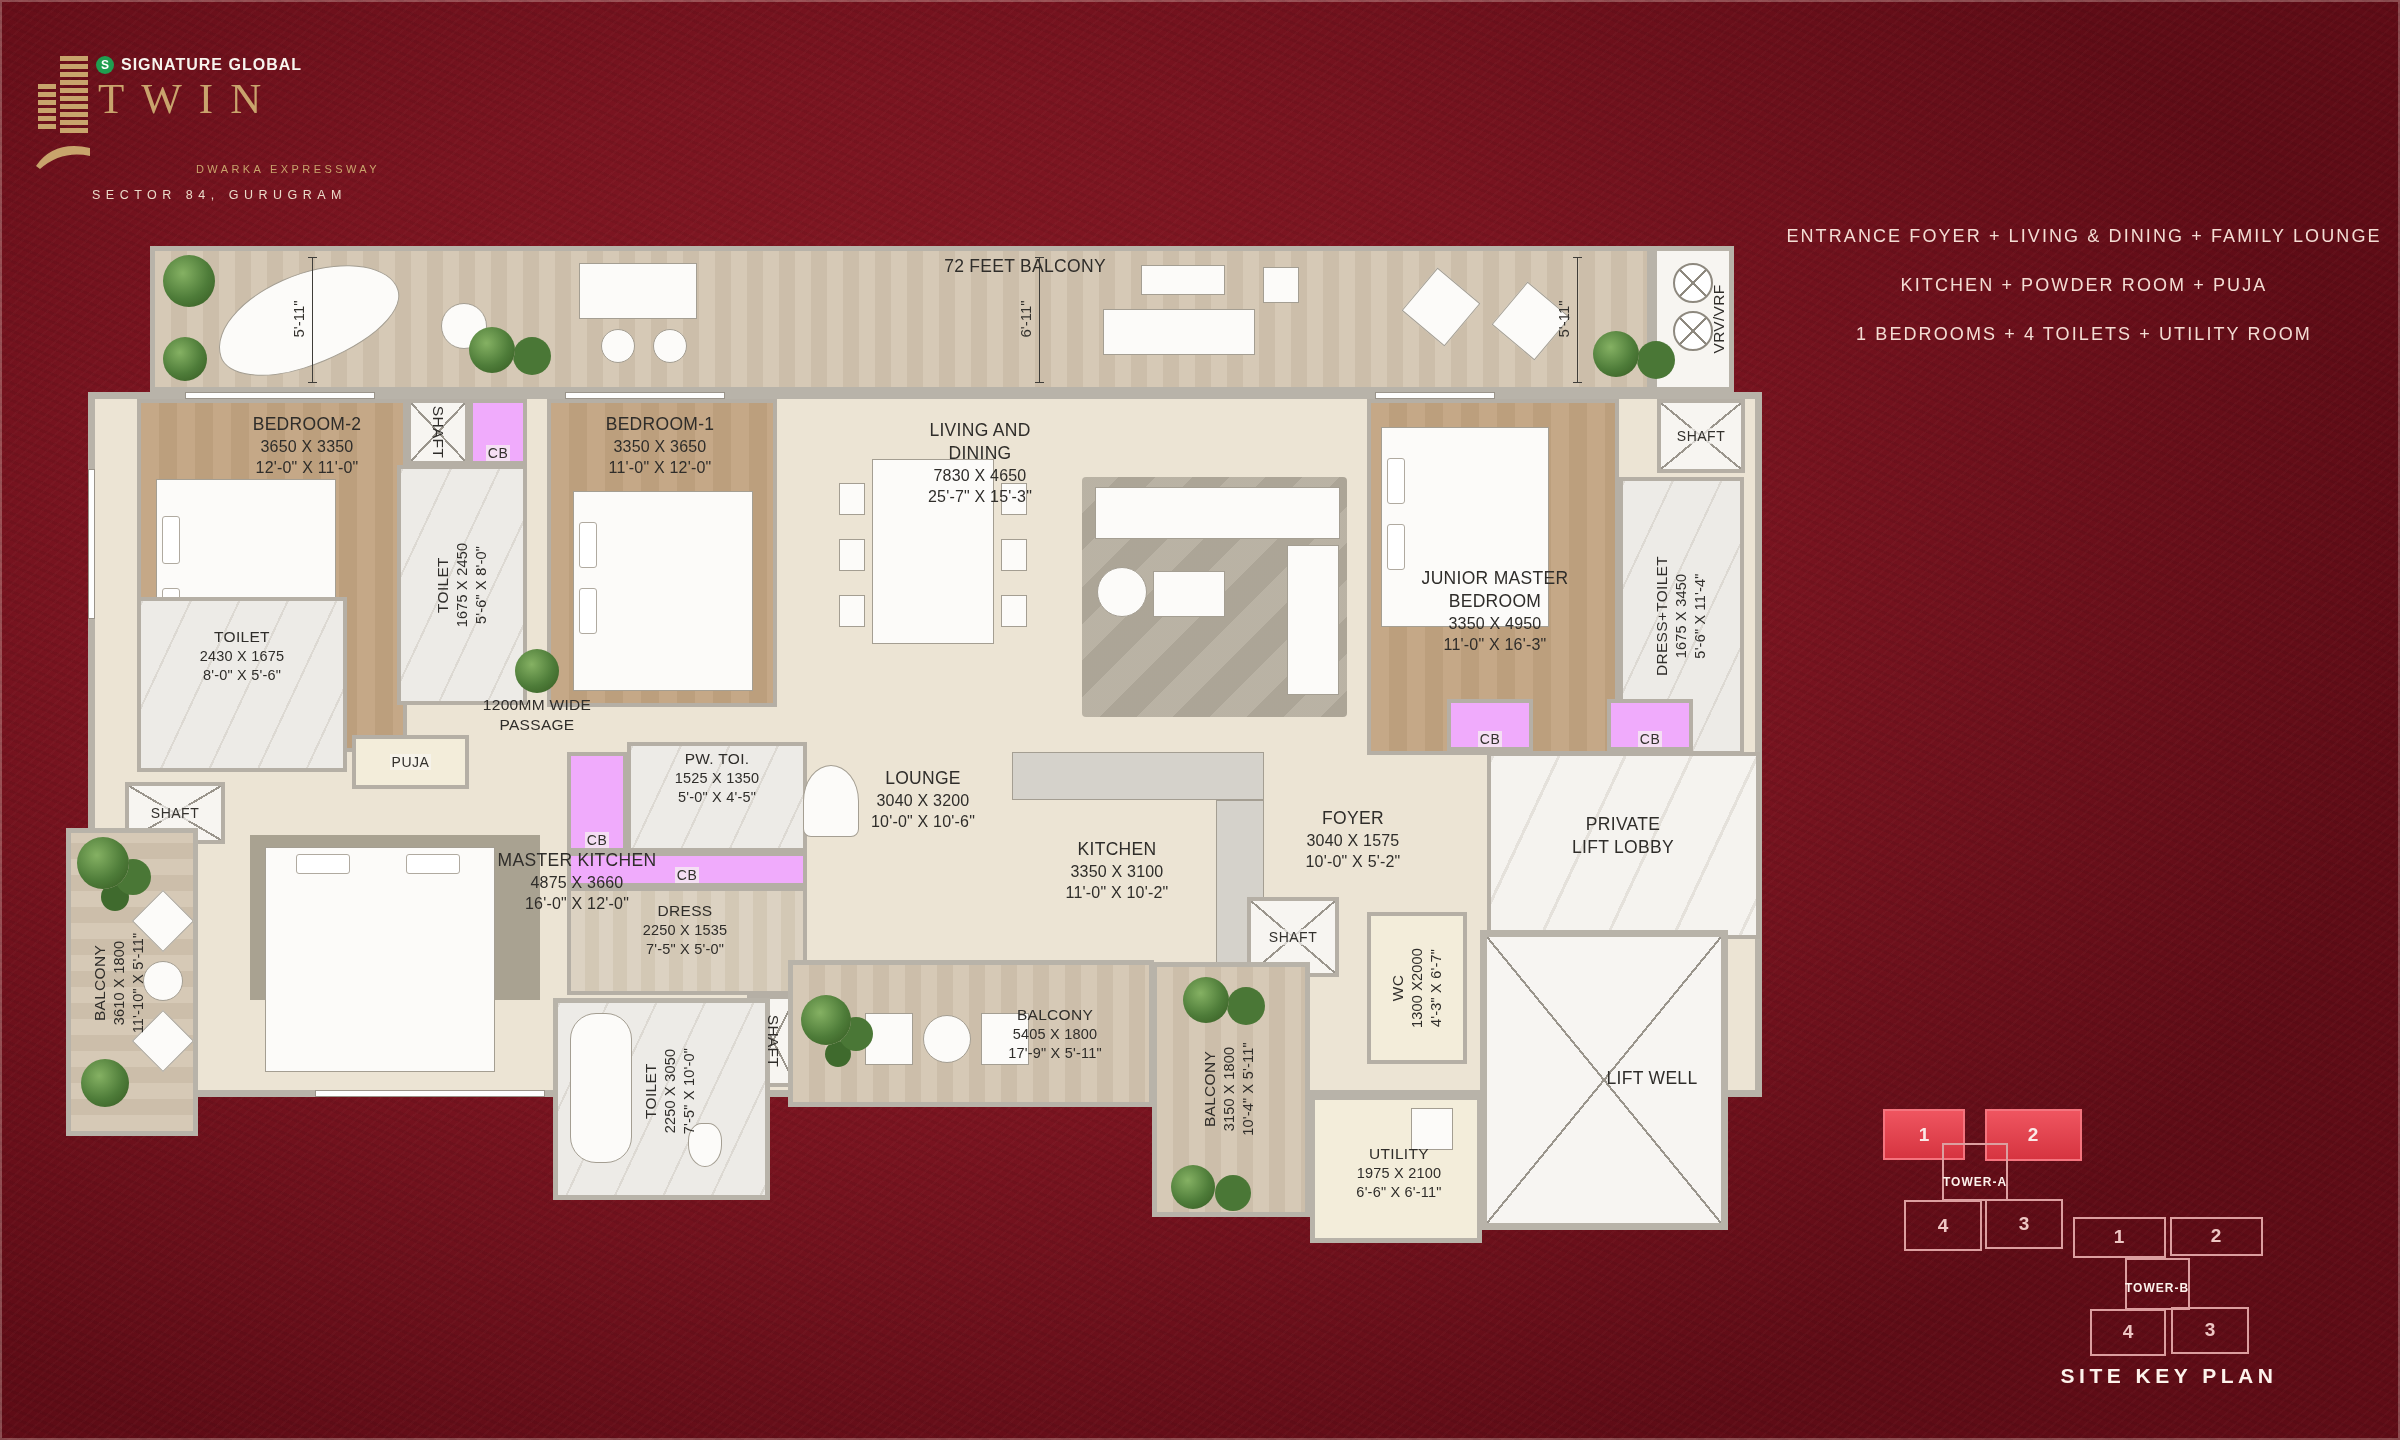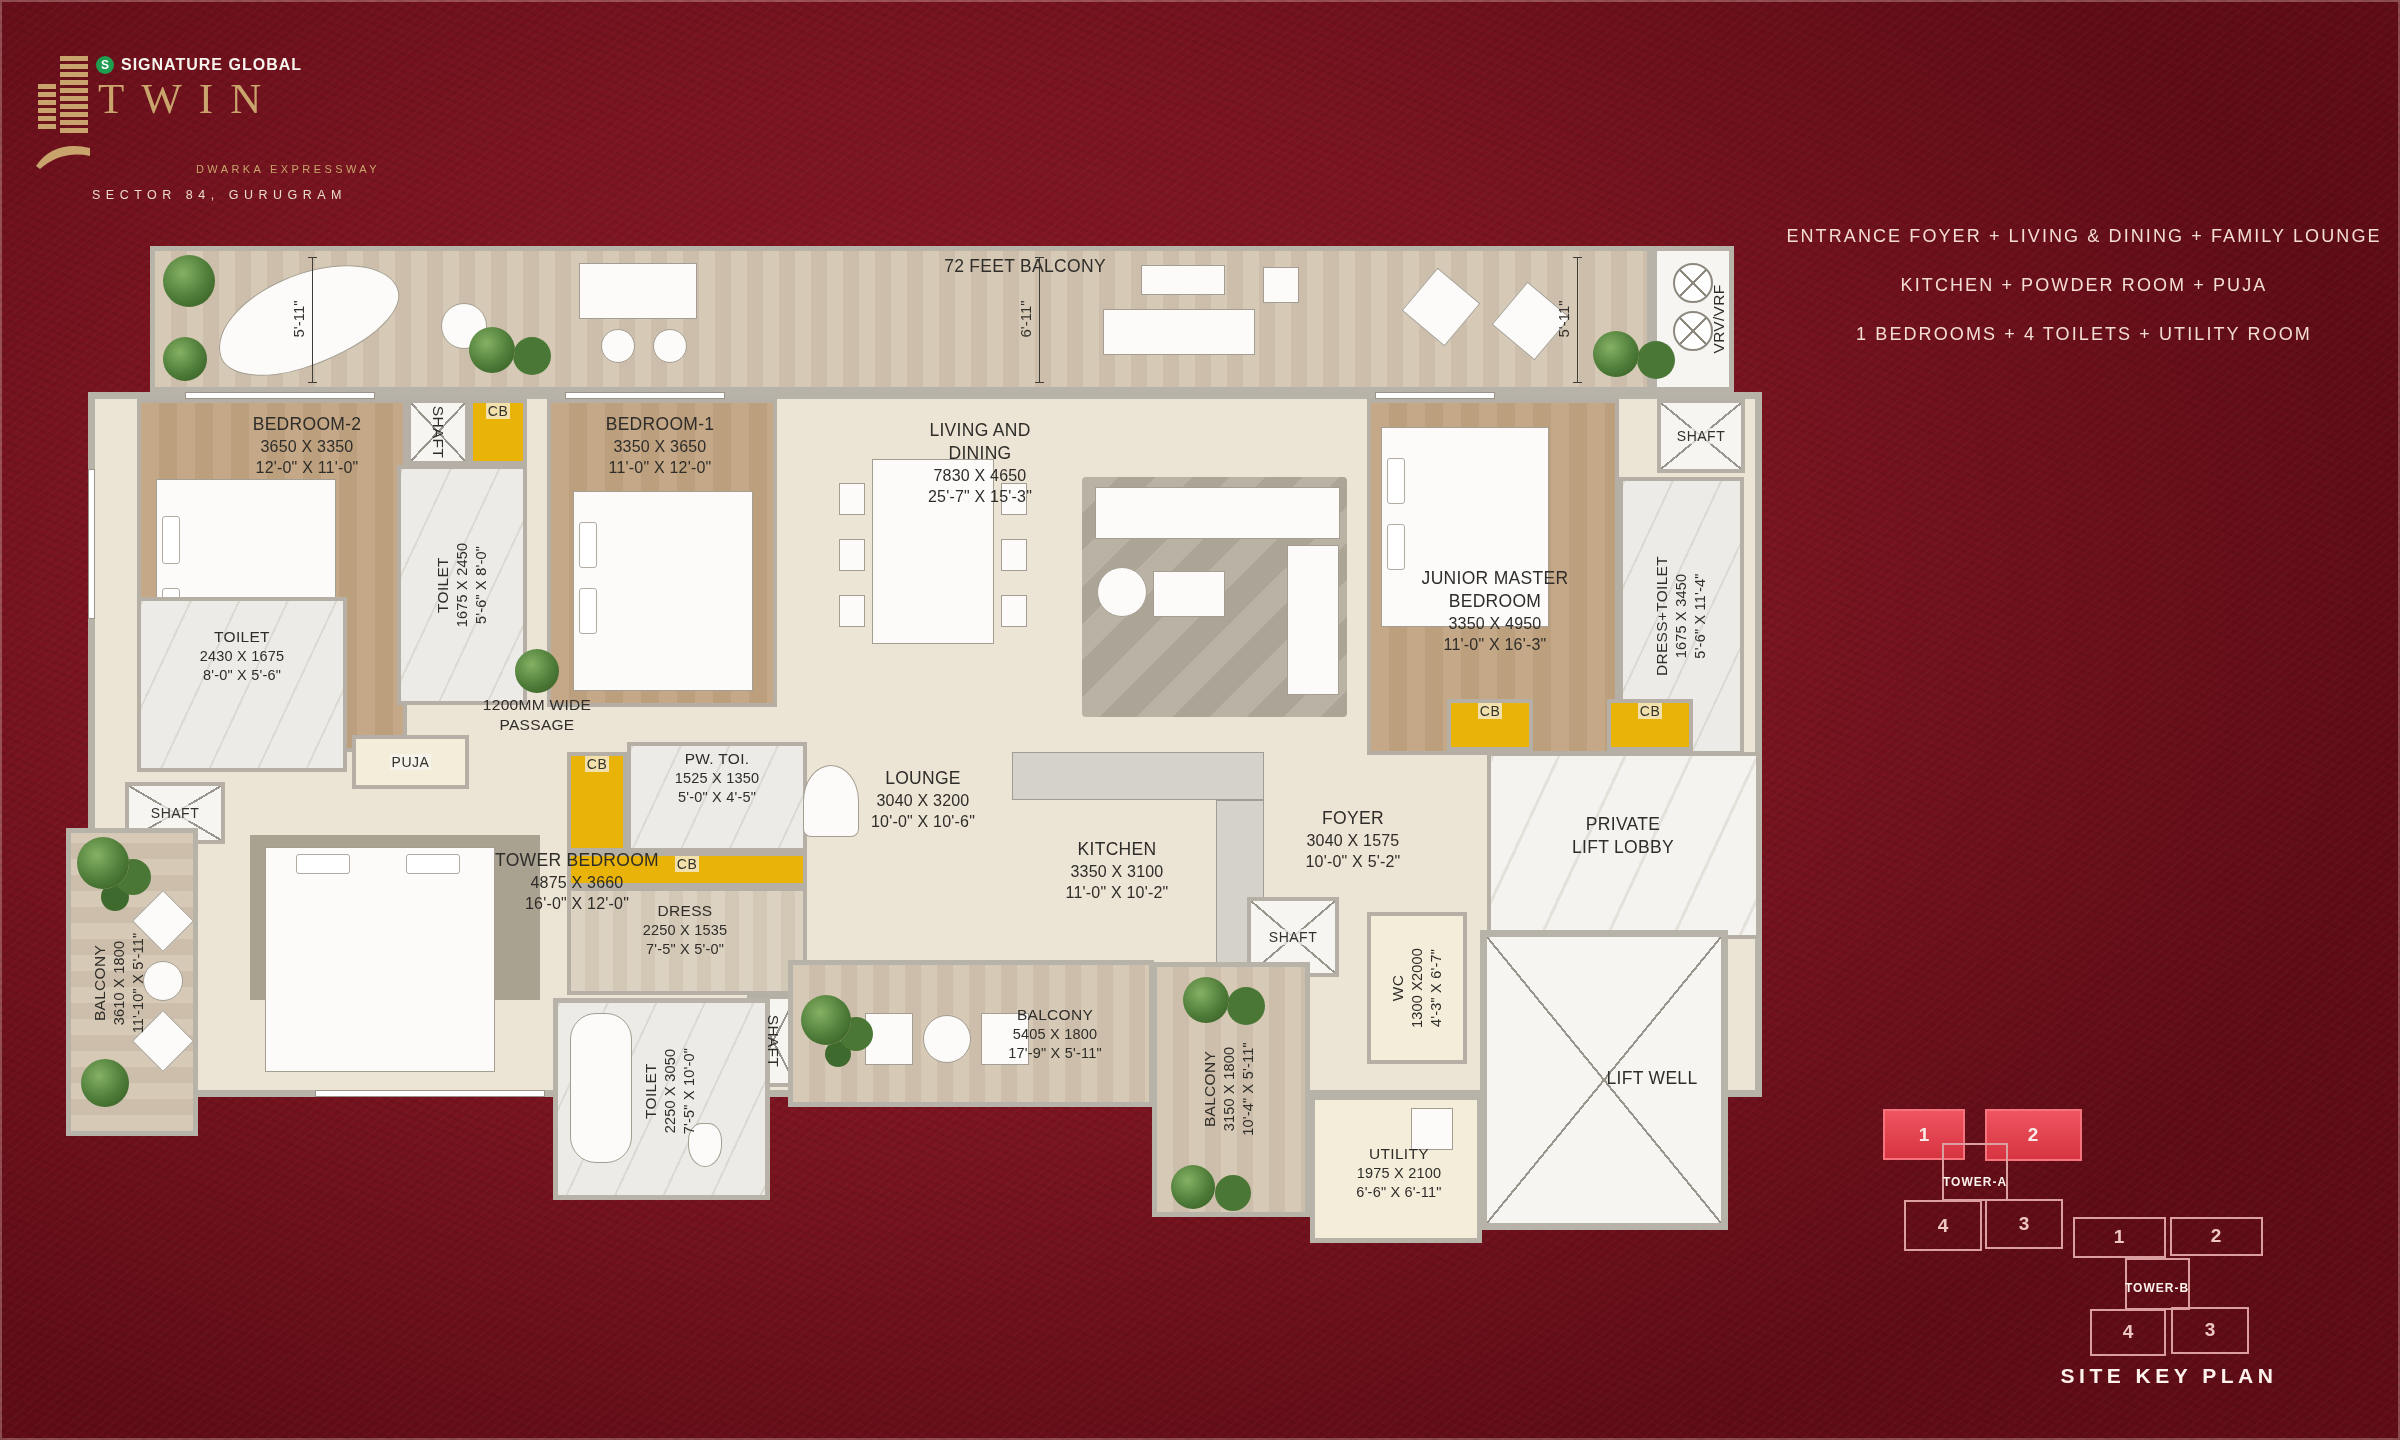--- a/index.html
+++ b/index.html
@@ -36,21 +36,21 @@
   .wood2{background:repeating-linear-gradient(90deg,#c5a887 0 18px,#bc9f7d 18px 36px);}
   .wood3{background:repeating-linear-gradient(90deg,#dcd2c2 0 14px,#d3c8b5 14px 28px);}
   .marble{background:repeating-linear-gradient(115deg, rgba(178,170,158,.28) 0 2px, transparent 2px 44px),#edebe7;}
   .marblew{background:repeating-linear-gradient(115deg, rgba(190,183,172,.30) 0 3px, transparent 3px 60px),#f5f3ef;}
   .xbox{position:absolute;box-sizing:border-box;border:4px solid #b5afa5;
     background:
      linear-gradient(to top right, transparent calc(50% - 1px), #9a958c calc(50% - 1px) calc(50% + 1px), transparent calc(50% + 1px)),
      linear-gradient(to bottom right, transparent calc(50% - 1px), #9a958c calc(50% - 1px) calc(50% + 1px), transparent calc(50% + 1px)),
      #f7f5f1;
     display:flex;align-items:center;justify-content:center;}
-  .cbbox{position:absolute;box-sizing:border-box;border:4px solid #b5afa5;background:#eab308;display:flex;align-items:flex-start;justify-content:center;}
+  .cbbox{position:absolute;box-sizing:border-box;border:4px solid #b5afa5;background:#f0abfc;display:flex;align-items:flex-end;justify-content:center;}
   .boxtxt{font:400 14px "Liberation Sans",sans-serif;color:#33312d;letter-spacing:.5px;background:rgba(247,245,241,.7);padding:0 2px;}
   .hlabel{position:absolute;transform:translateX(-50%);text-align:center;color:#2f2d2a;white-space:nowrap;z-index:6;}
   .vlabel{position:absolute;transform:translate(-50%,-50%) rotate(-90deg);text-align:center;color:#2f2d2a;white-space:nowrap;z-index:6;}
   .vlabel90{position:absolute;transform:translate(-50%,-50%) rotate(90deg);text-align:center;color:#2f2d2a;white-space:nowrap;z-index:6;}
   .nm{font:400 17.5px/23px "Liberation Sans",sans-serif;letter-spacing:.3px;}
   .mm,.ft{font:400 16px/21px "Liberation Sans",sans-serif;letter-spacing:.2px;}
   .sm .nm{font:400 15.5px/20px "Liberation Sans",sans-serif;}
   .sm .mm,.sm .ft{font:400 14.5px/19px "Liberation Sans",sans-serif;}
   .furn{position:absolute;box-sizing:border-box;background:#fcfbf9;border:1.5px solid #a49e92;}
   .pil{position:absolute;background:#ffffff;border:1px solid #b0aaa0;border-radius:3px;}
@@ -267,21 +267,21 @@
     <div class="xbox" style="left:30px;top:383px;width:100px;height:62px;">
         <span class="boxtxt">SHAFT</span>
       </div>
 
     <div class="rug" style="left:155px;top:436px;width:290px;height:165px;"></div>
     <div class="furn" style="left:170px;top:448px;width:230px;height:225px;">
       <div class="pil" style="left:30px;top:6px;width:52px;height:18px;"></div>
       <div class="pil" style="left:140px;top:6px;width:52px;height:18px;"></div>
     </div>
     <div class="hlabel" style="left:482px;top:450px;">
-      <div class="nm">TOWER BEDROOM</div>
+      <div class="nm">MASTER KITCHEN</div>
         <div class="mm">4875 X 3660</div>
         <div class="ft">16'-0" X 12'-0"</div>
     </div>
 
     <div class="cbbox" style="left:472px;top:353px;width:60px;height:100px;">
         <span class="boxtxt">CB</span>
       </div>
     <div class="room marble" style="left:532px;top:343px;width:180px;height:110px;"></div>
     <div class="hlabel sm" style="left:622px;top:350px;">
       <div class="nm">PW. TOI.</div>

